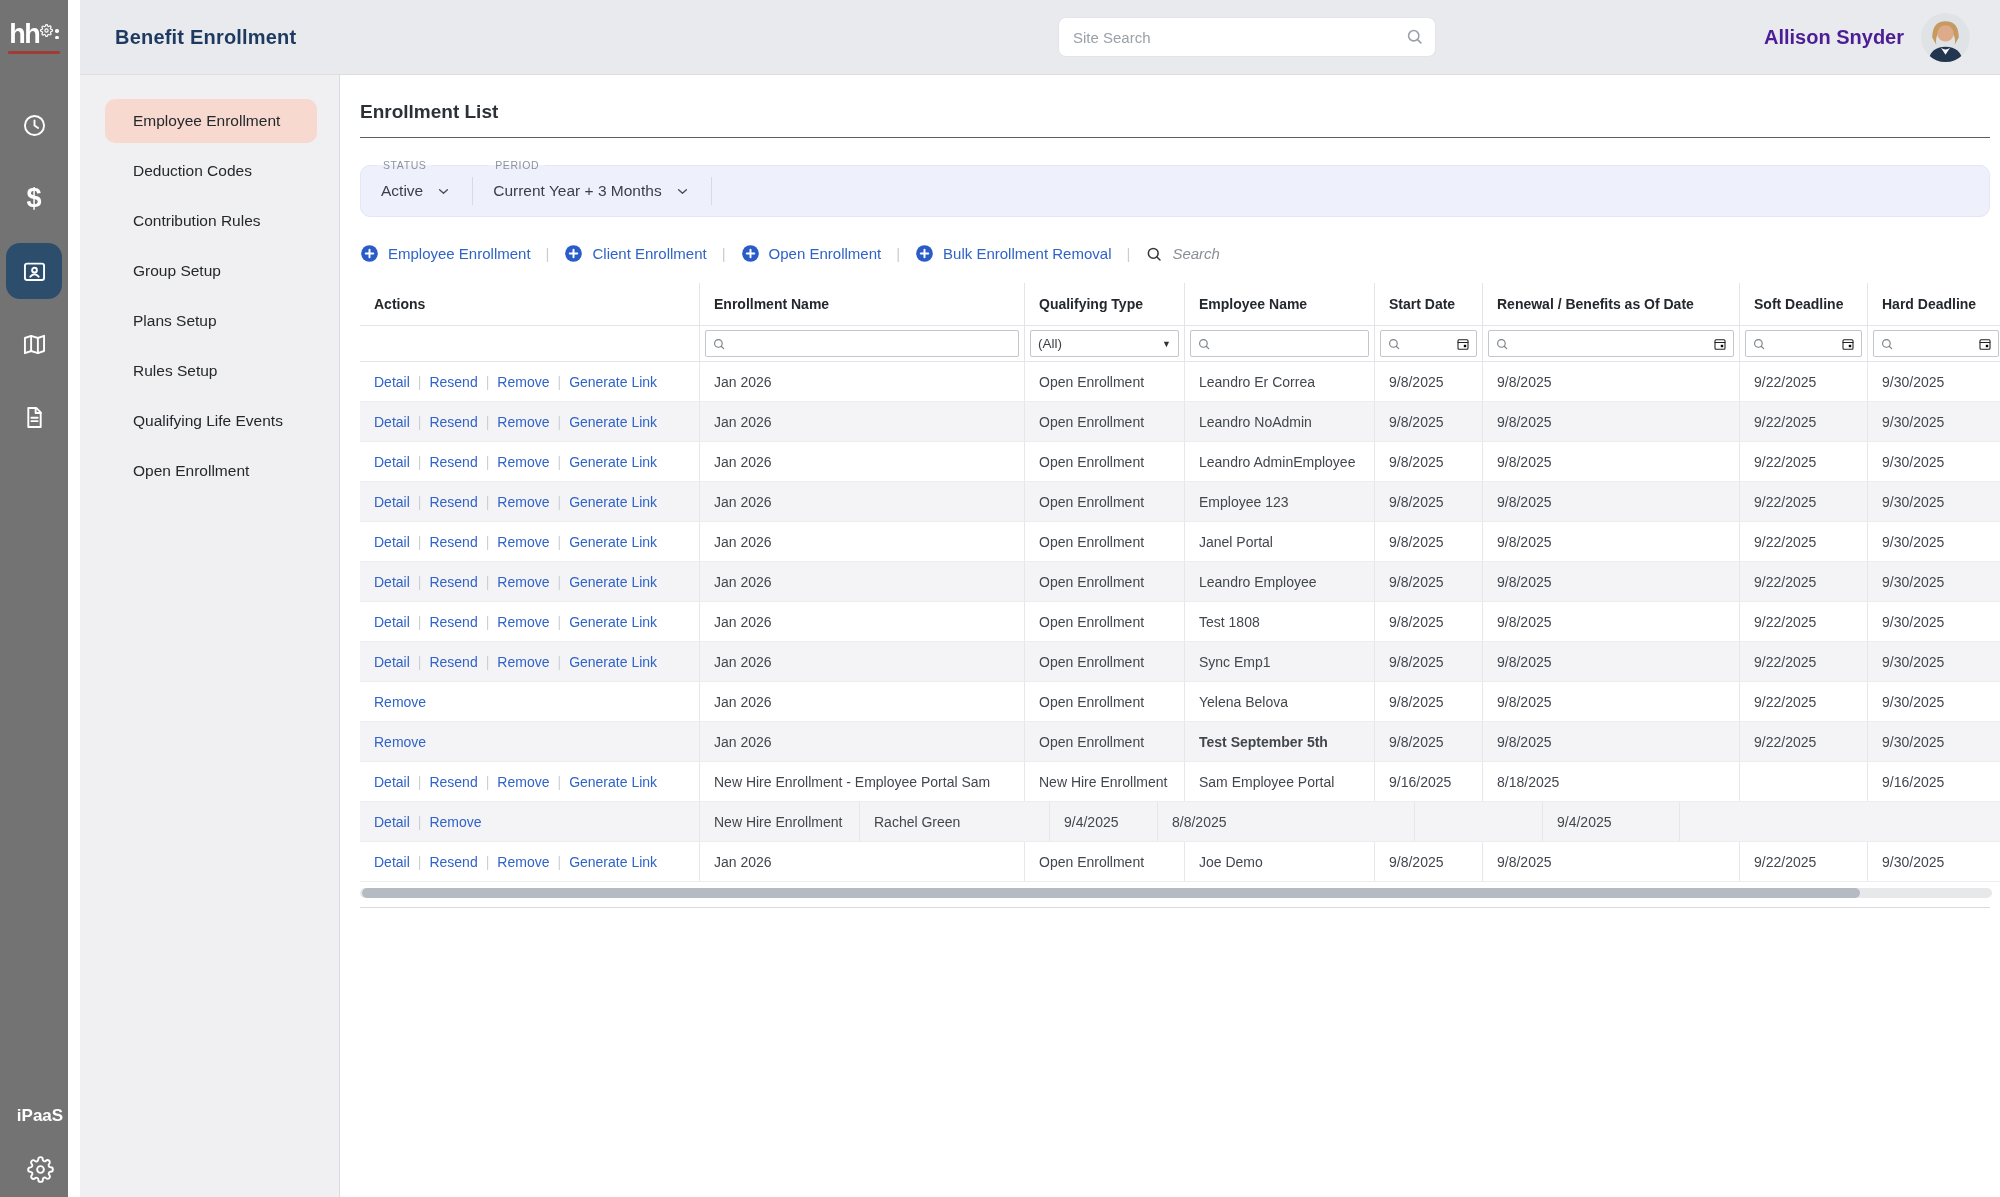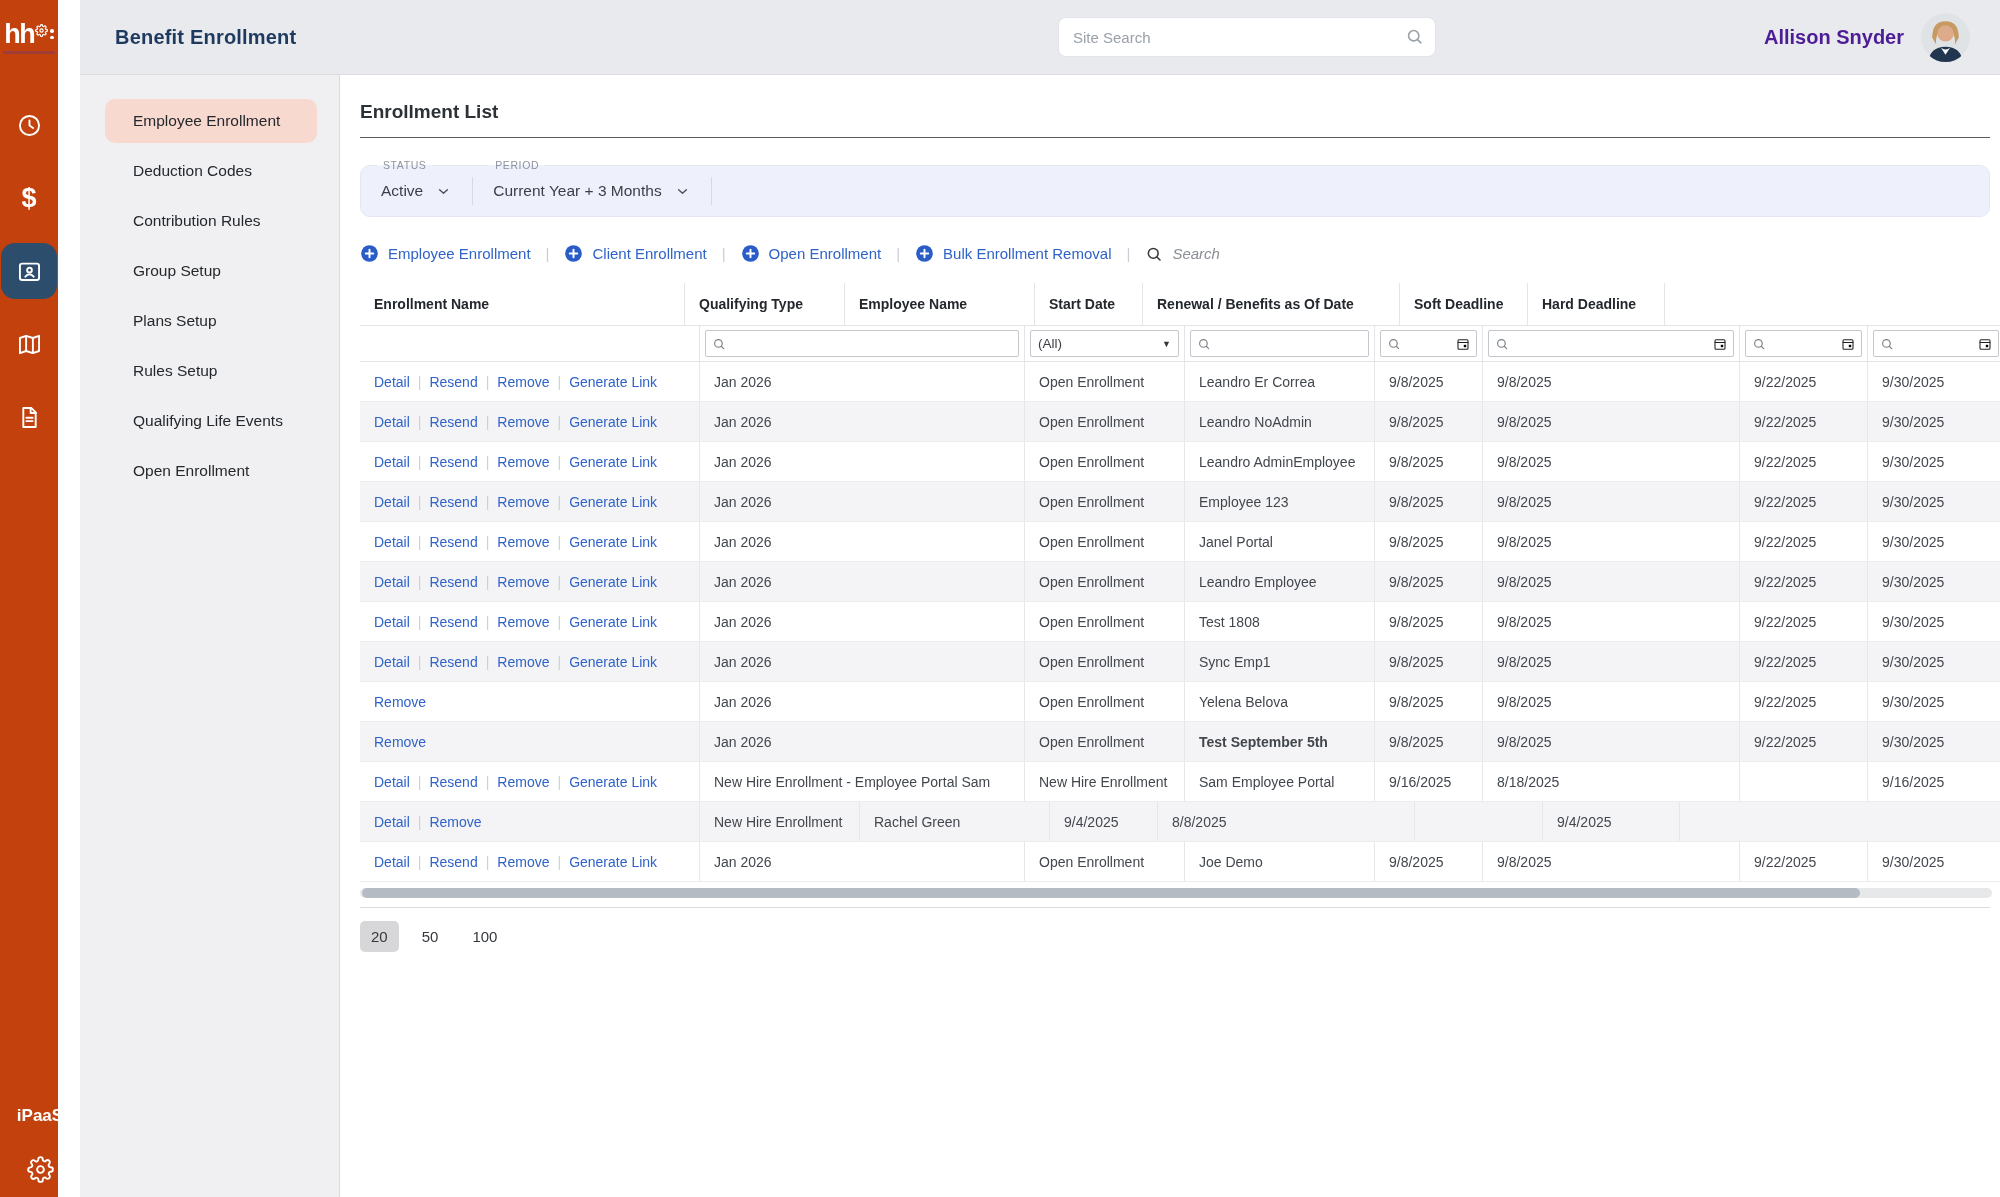--- a/index.html
+++ b/index.html
@@ -1,20 +1,20 @@
 <!DOCTYPE html>
 <html><head>
 <meta charset="utf-8">
 <style>
   * { margin:0; padding:0; box-sizing:border-box; }
   html,body { width:2000px; height:1197px; overflow:hidden; background:#fff;
               font-family:"Liberation Sans", sans-serif; }
 
   
-  .rail { position:absolute; left:0; top:0; bottom:0; width:58px; background:#c2410c; z-index:5;text-align:right; }
+  .rail { position:absolute; left:0; top:0; bottom:0; width:68px; background:#737373; z-index:5;text-align:right; }
   .logo-block { height:75px; display:flex; flex-direction:column; align-items:center; justify-content:center; }
   .logo-row { display:flex; align-items:flex-start; color:#fff; }
   .logo-hh { font-size:27px; font-weight:800; letter-spacing:-1.5px; line-height:1; }
   .logo-gear { margin:3px 0 0 1px; }
   .logo-dots { display:flex; flex-direction:column; gap:3px; margin:8px 0 0 2px; }
   .logo-dots i { width:3.5px; height:3.5px; border-radius:50%; background:#fff; }
   .logo-bar { width:52px; height:3px; background:#a03c36; border-radius:1px; margin-top:3px; }
   .rail-icons { display:flex; flex-direction:column; align-items:center; margin-top:22px; }
   .rail-item { width:56px; height:56px; margin-bottom:17px; display:flex; align-items:center; justify-content:center; border-radius:14px; cursor:pointer; }
   .rail-item.active { background:#2d4d6d; }
@@ -263,20 +263,21 @@
             <circle cx="11" cy="11" r="6.5"></circle>
             <path d="M15.9 15.9L20 20"></path>
           </svg>
         </span>
         <span class="lbl">Search</span>
       </span>
     </div>
 
   <div class="table" id="table">
       <div class="tr head">
+        <div class="th" style="width: 340px;">Actions</div>
         <div class="th" style="width: 325px;">Enrollment Name</div>
         <div class="th" style="width: 160px;">Qualifying Type</div>
         <div class="th" style="width: 190px;">Employee Name</div>
         <div class="th" style="width: 108px;">Start Date</div>
         <div class="th" style="width: 257px;">Renewal / Benefits as Of Date</div>
         <div class="th" style="width: 128px;">Soft Deadline</div>
         <div class="th" style="width: 137px;">Hard Deadline</div>
       </div>
       <div class="tr">
         <div class="tf" style="width: 340px;"></div>
@@ -592,18 +593,13 @@
         <div class="td" style="width: 128px;">9/22/2025</div>
         <div class="td" style="width: 137px;">9/30/2025</div>
       </div>
     </div>
 
   <div class="scrollbar">
     <div class="scroll-thumb"></div>
   </div>
   <div class="rule2"></div>
 
-  <div class="pagination" id="pagination">
-      <span class="page-btn sel">20</span>
-      <span class="page-btn">50</span>
-      <span class="page-btn">100</span>
-    </div>
 </div>
 
 </body></html>

